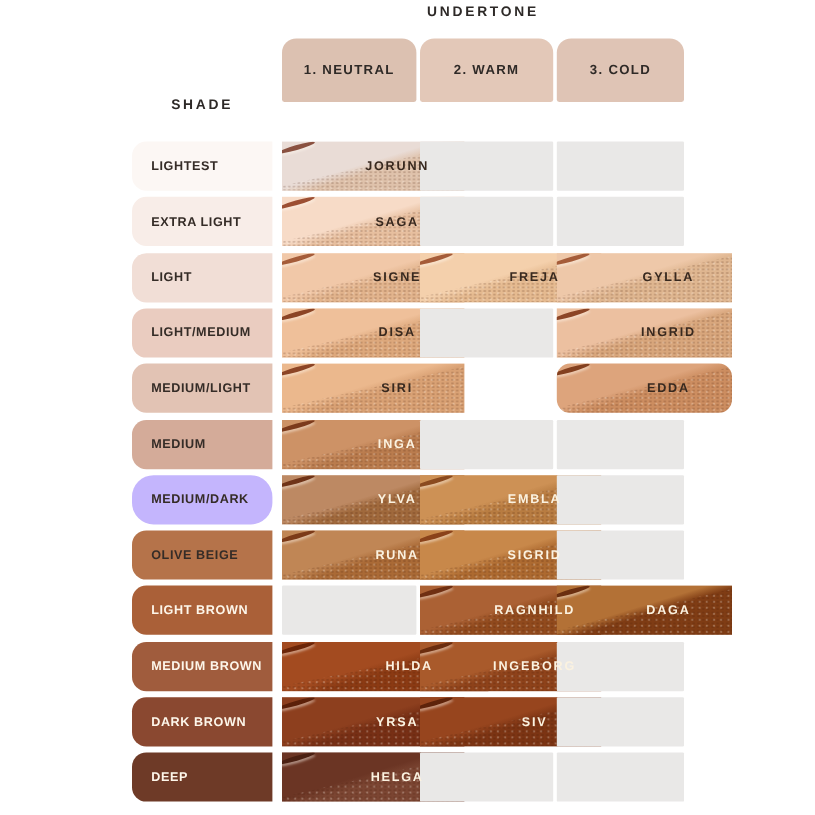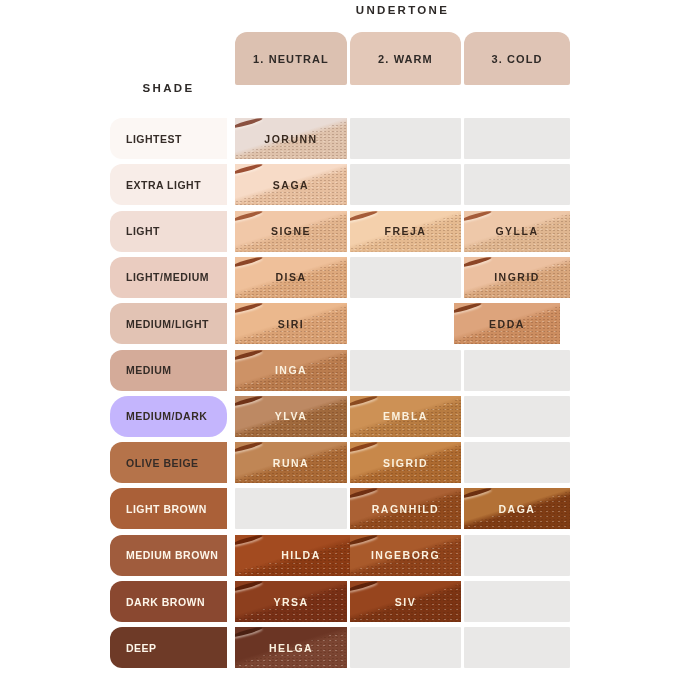--- a/index.html
+++ b/index.html
@@ -23,20 +23,21 @@
     position:absolute;left:0;top:0;width:117px;height:41px;
     border-radius:12px 0 0 12px;display:flex;align-items:center;
     padding-left:16px;box-sizing:border-box;
     font-weight:bold;font-size:10.5px;letter-spacing:.5px;white-space:nowrap;
   }
   .cell{position:absolute;top:0;height:41px;}
   .cell.empty{border-radius:1px;}
   .cell.swatch{
     display:flex;align-items:center;justify-content:center;overflow:hidden;
     background:linear-gradient(163deg,var(--c1) 0%,var(--c1) 45%,var(--c2) 55%,var(--c2) 100%);
+    padding-left:40px;
   }
   
   .cell.swatch::before{
     content:"";position:absolute;top:3px;left:-4px;width:32px;height:4px;
     background:var(--st);border-radius:50%;transform:rotate(-16deg);
     box-shadow:0 2px 2px rgba(255,248,240,.45);
   }
   
   .cell.swatch::after{
     content:"";position:absolute;inset:0;
@@ -99,21 +100,21 @@
         <div class="cell empty" style="left: 240px; width: 111px; background: rgb(233, 232, 231);"></div>
         <div class="cell swatch" style="left: 354px; width: 106px; --c1: #ecc0a0; --c2: #d8a67c; --st: #8c4526;">
           <span class="swatch-name" style="color: rgb(56, 41, 31);">INGRID</span>
         </div>
       </div>
       <div class="row" style="top: 303.2px;">
         <div class="row-label" style="background: rgb(226, 195, 180); color: rgb(53, 44, 39);">MEDIUM/LIGHT</div>
         <div class="cell swatch" style="left: 125px; width: 112px; --c1: #ebb88d; --c2: #d9a174; --st: #8c4526;">
           <span class="swatch-name" style="color: rgb(56, 41, 31);">SIRI</span>
         </div>
-        <div class="cell swatch" style="left: 344px; width: 106px; --c1: #dda47c; --c2: #cc8d60; --st: #83401f;">
+        <div class="cell swatch" style="left: 354px; width: 106px; border-radius: 11px; --c1: #dda47c; --c2: #cc8d60; --st: #83401f;">
           <span class="swatch-name" style="color: rgb(56, 41, 31);">EDDA</span>
         </div>
       </div>
       <div class="row" style="top: 349.5px;">
         <div class="row-label" style="background: rgb(212, 171, 153); color: rgb(53, 44, 39);">MEDIUM</div>
         <div class="cell swatch" style="left: 125px; width: 112px; --c1: #cd9266; --c2: #ba7c4e; --st: #7c3a1c;">
           <span class="swatch-name" style="color: rgb(251, 242, 224);">INGA</span>
         </div>
         <div class="cell empty" style="left: 240px; width: 111px; background: rgb(233, 232, 231);"></div>
         <div class="cell empty" style="left: 354px; width: 106px; background: rgb(233, 232, 231);"></div>

